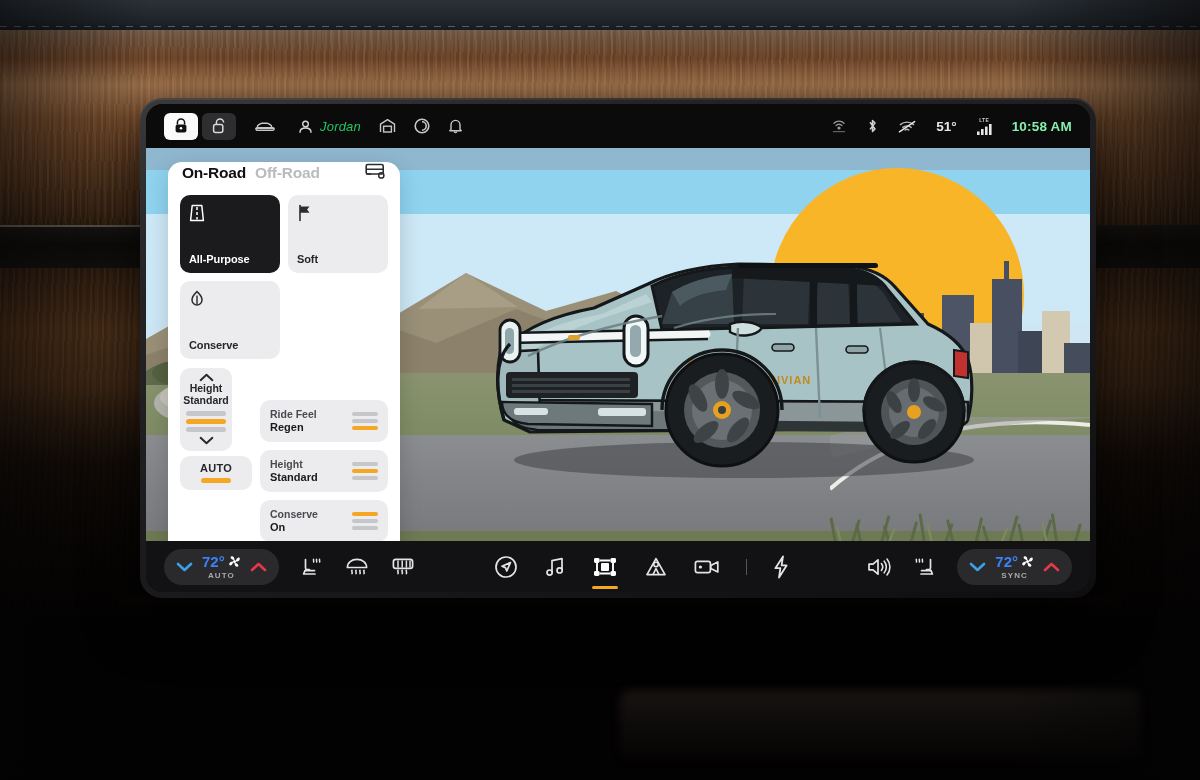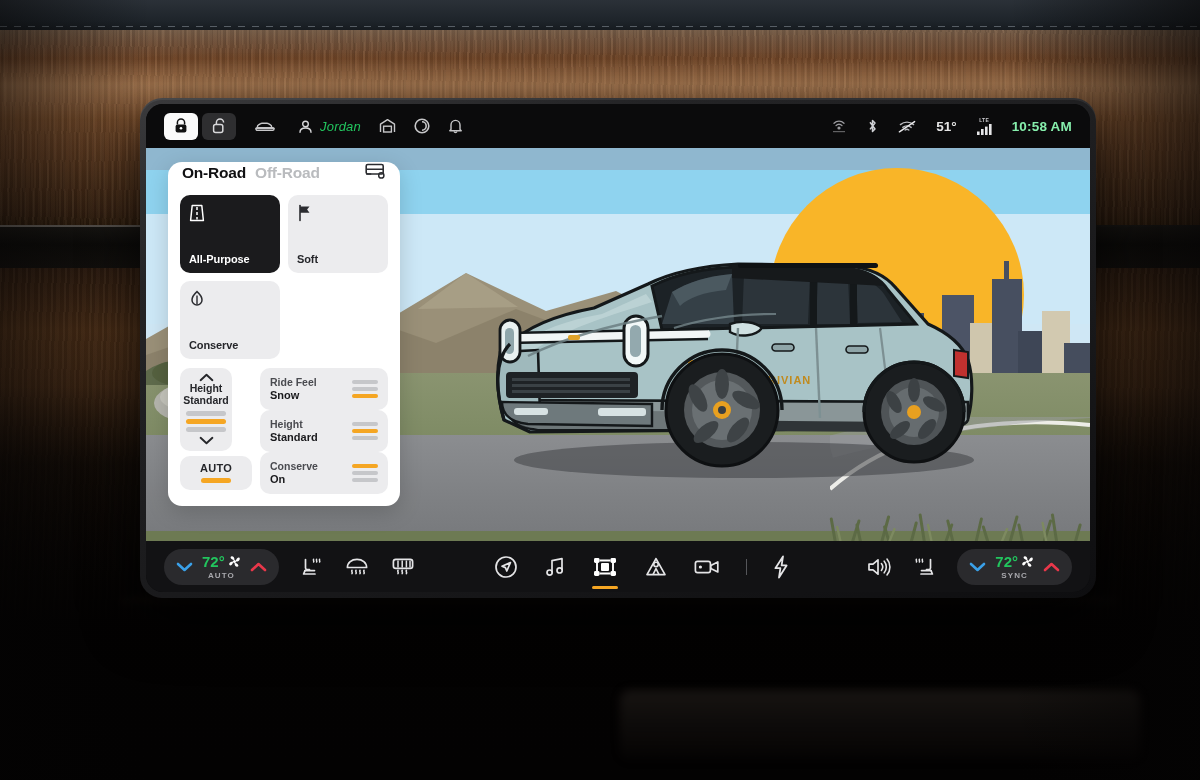--- a/index.html
+++ b/index.html
@@ -178,42 +178,42 @@
   .seg-stack{ display:flex; flex-direction:column; gap:3px; margin:5px 0 4px 0; }
   .seg{ width:40px; height:5px; border-radius:3px; background:#c6c7ca; }
   .seg.on{ background:#f5a623; }
   .auto-card{
     width:72px; background:#ececee; border-radius:10px; margin-top:5px;
     display:flex; flex-direction:column; align-items:center; padding:6px 0 7px 0;
   }
   .auto-card .atxt{ font-size:11px; font-weight:700; color:#25262a; letter-spacing:.3px; }
   .auto-card .seg{ width:30px; margin-top:4px; }
 
-  .right-col{ flex:1; display:flex; flex-direction:column; gap:0; }
+  .right-col{ flex:1; display:flex; flex-direction:column; gap:8px;margin-top:32px; }
   .setting{
     background:#ececee; border-radius:10px; height:42px;
     display:flex; align-items:center; padding:0 10px;
   }
   .setting .stxt{ display:flex; flex-direction:column; }
   .s-name{ font-size:10.5px; color:#4a4b50; font-weight:600; line-height:12.5px; }
   .s-val{ font-size:11px; color:#19191c; font-weight:700; line-height:13px; }
   .setting .seg-stack{ margin:0 0 0 auto; gap:2.5px; }
   .setting .seg{ width:26px; height:4.5px; }
 
   
   #bottombar{
     position:absolute; left:0; bottom:0; width:100%; height:51px;
     background:#121214; display:flex; align-items:center; z-index:20;
   }
   .pill{
     display:flex; align-items:center; background:#2a2a2d;
     border-radius:26px; height:36px; padding:0 12px; gap:9px;
   }
   .pill .tstack{ display:flex; flex-direction:column; align-items:center; line-height:1; }
-  .pill .temp{ color:#22c55e; font-size:15px; font-weight:700; display:flex; align-items:center; gap:3px; }
+  .pill .temp{ color:#3b82f6; font-size:15px; font-weight:700; display:flex; align-items:center; gap:3px; }
   .pill .sub{ color:#a8a8ad; font-size:8px; letter-spacing:1.1px; margin-top:3px; font-weight:600; }
   .bb-icon{ display:flex; align-items:center; justify-content:center; cursor:pointer; }
   .center-nav{ display:flex; align-items:center; gap:26px; margin:0 auto; }
   .nav-item{ position:relative; display:flex; flex-direction:column; align-items:center; }
   .nav-underline{
     position:absolute; bottom:-10px; width:26px; height:3px;
     background:#f5a623; border-radius:2px;
   }
   .divider{ width:1px; height:16px; background:#55565a; }
 </style>
@@ -586,21 +586,21 @@
         <div class="auto-card">
           <div class="atxt">AUTO</div>
           <div class="seg on"></div>
         </div>
       </div>
 
       <div class="right-col">
         <div class="setting">
           <div class="stxt">
             <div class="s-name">Ride Feel</div>
-            <div class="s-val">Snow</div>
+            <div class="s-val">Regen</div>
           </div>
           <div class="seg-stack">
             <div class="seg"></div>
             <div class="seg"></div>
             <div class="seg on"></div>
           </div>
         </div>
         <div class="setting">
           <div class="stxt">
             <div class="s-name">Height</div>

